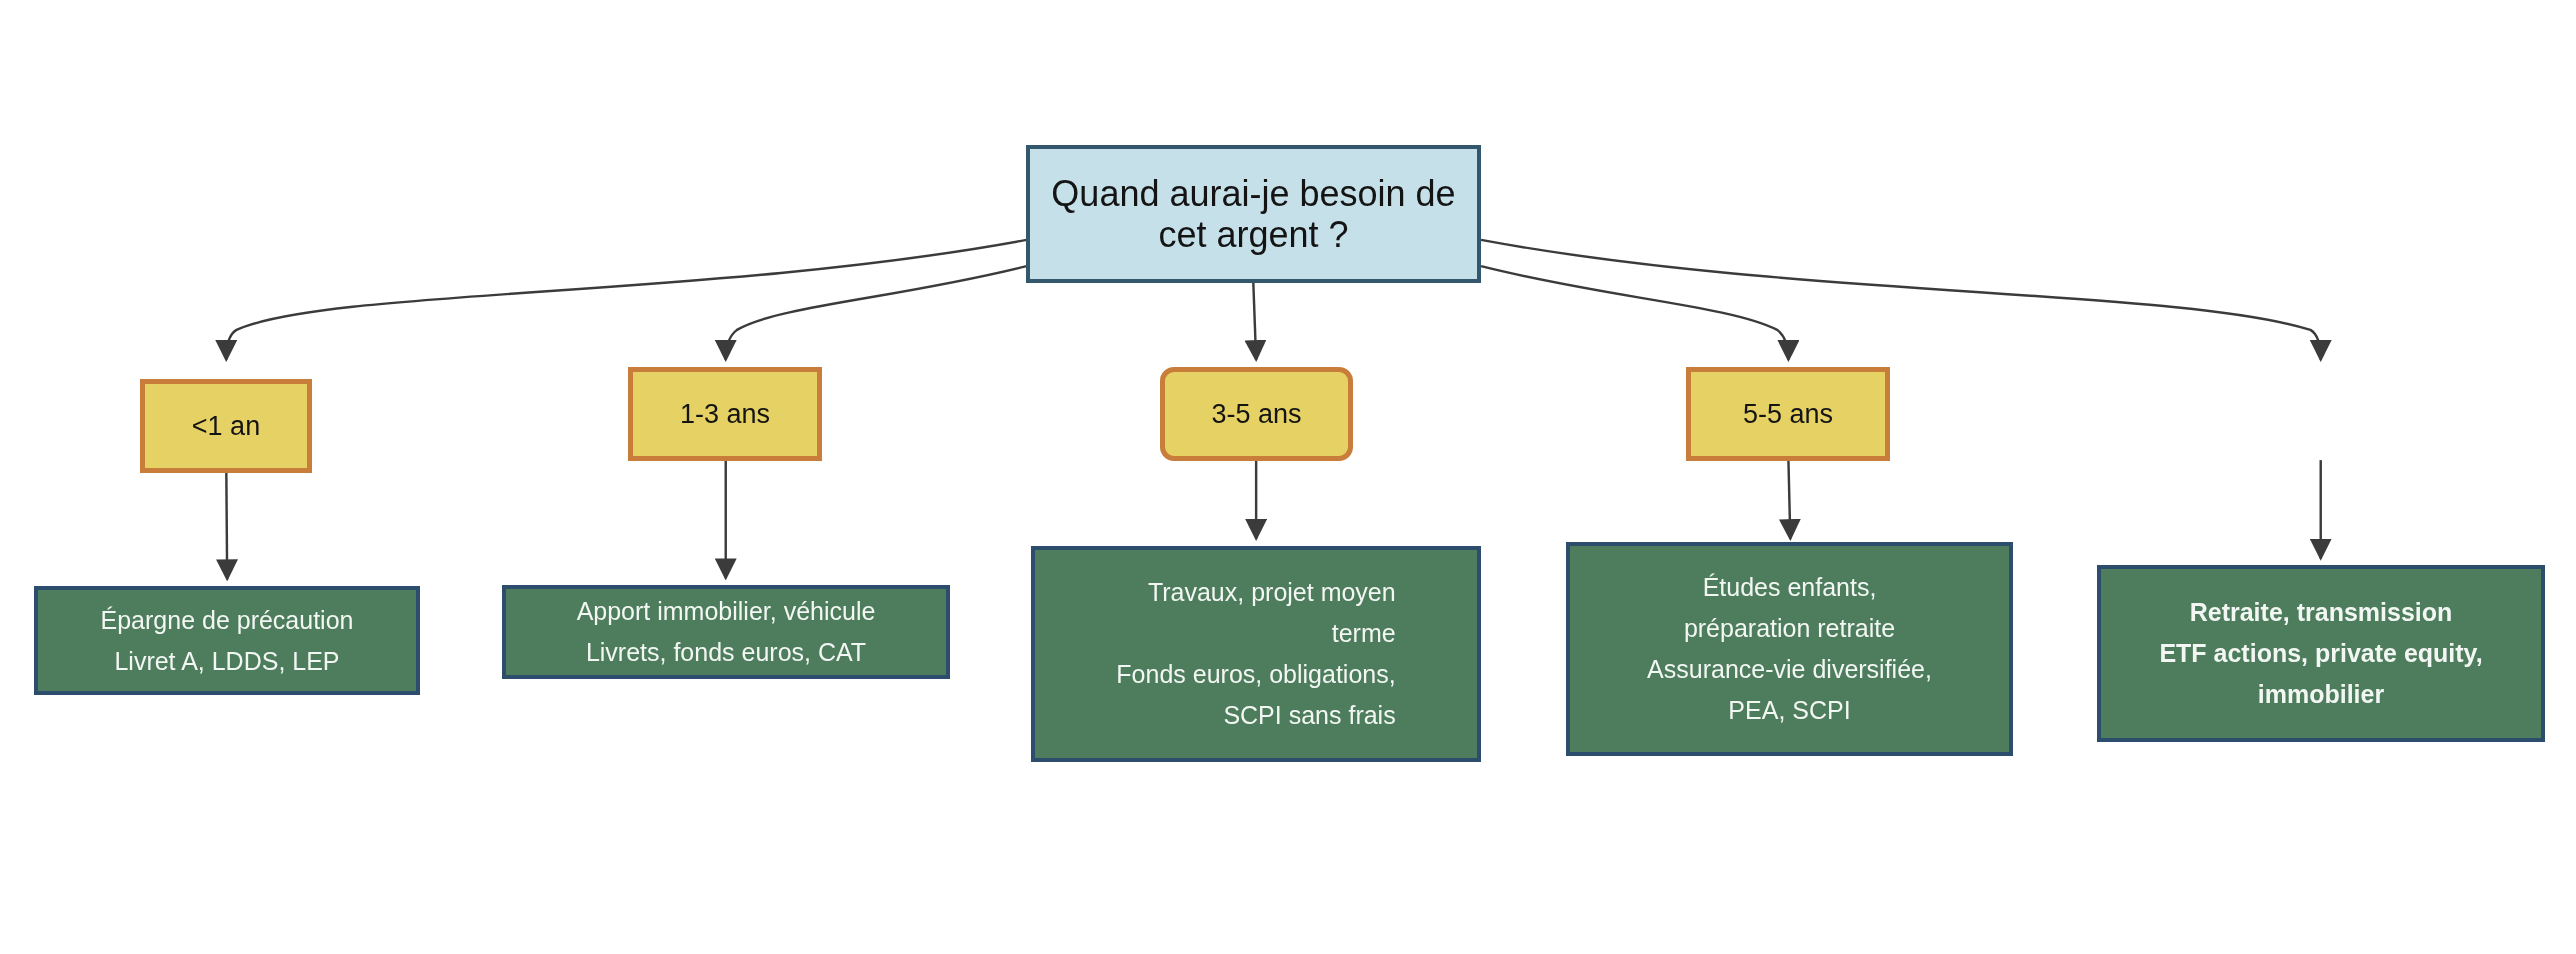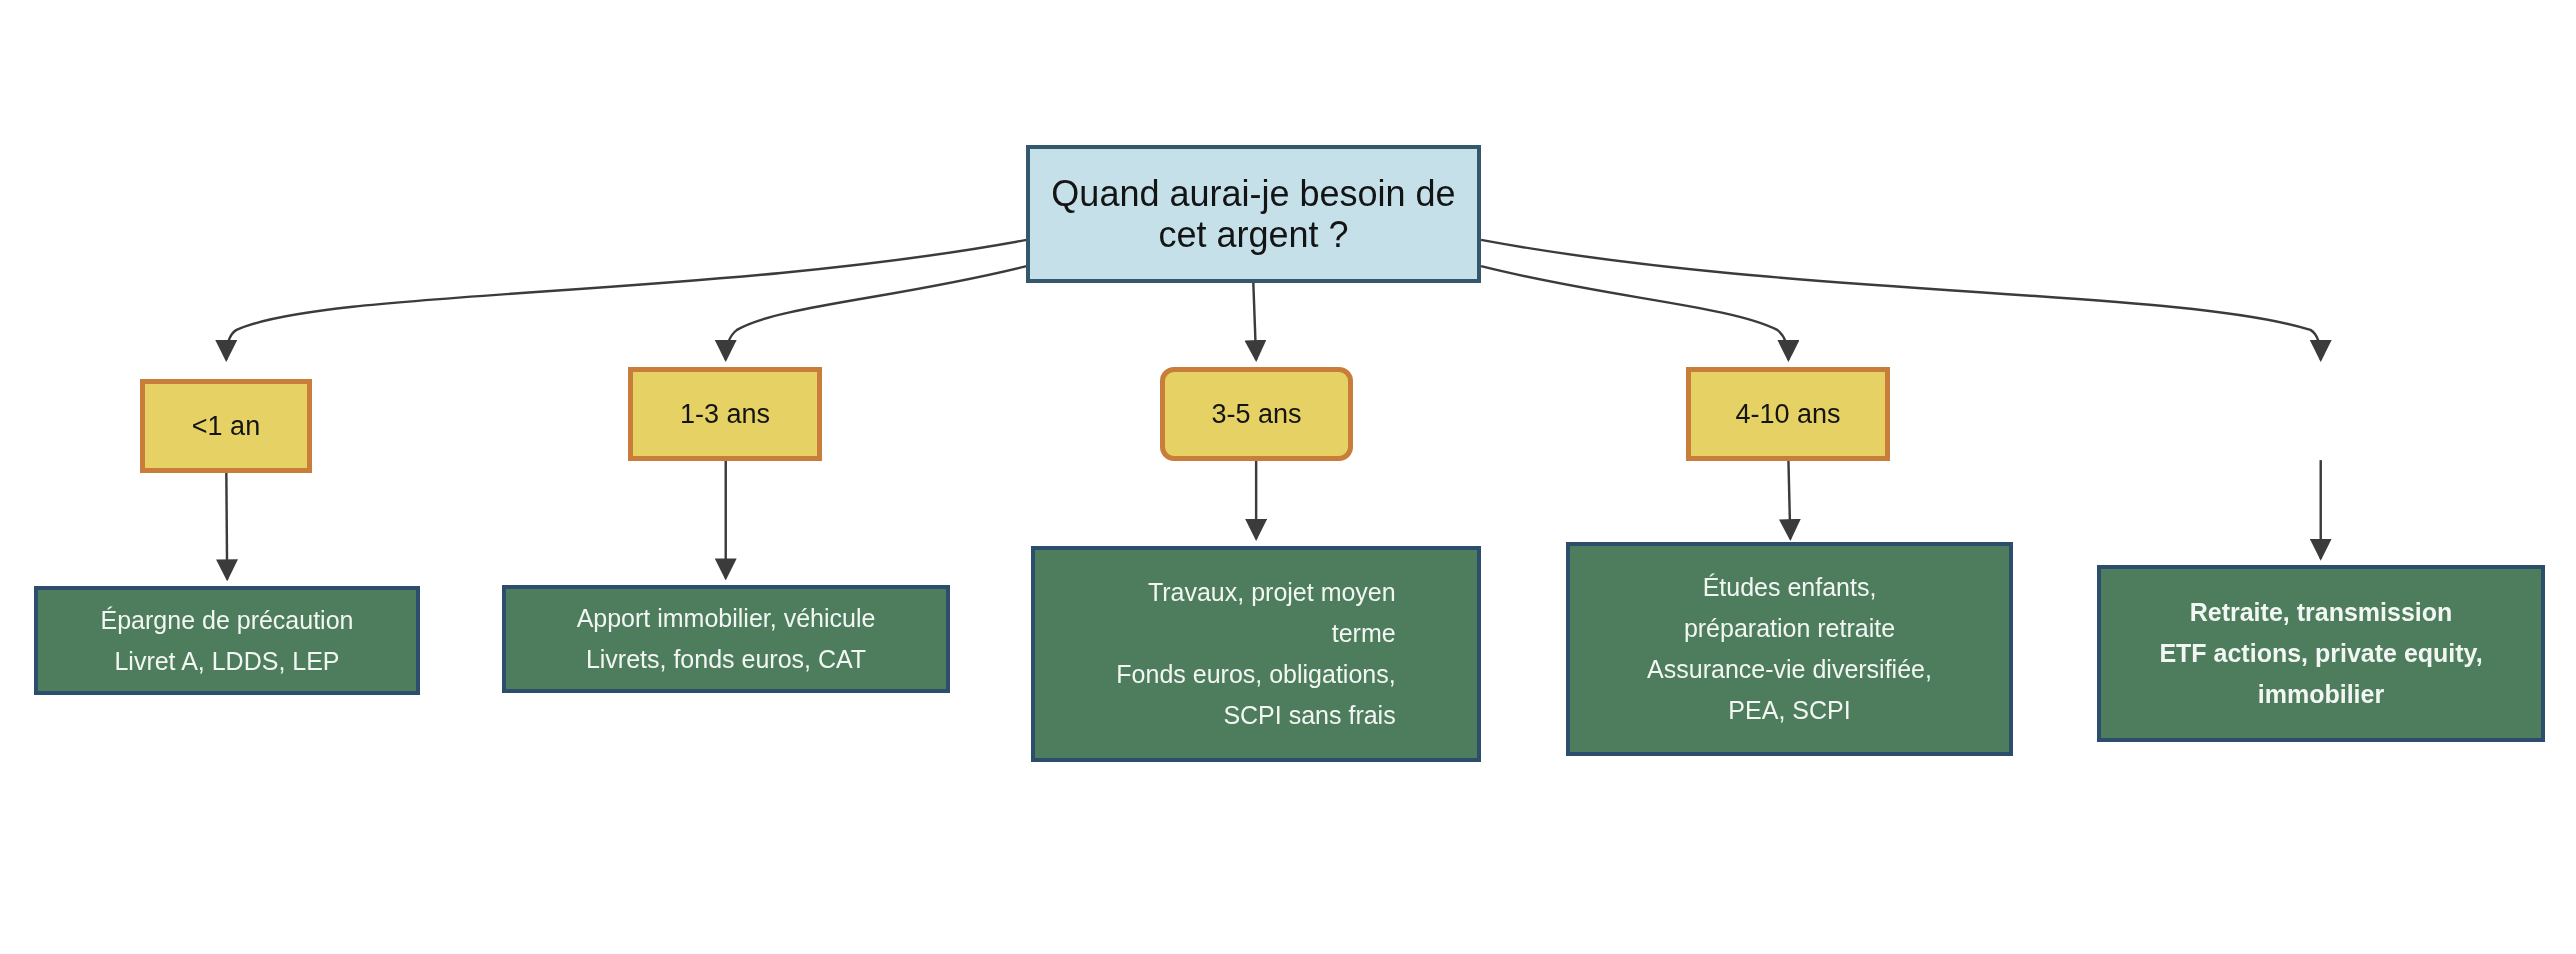--- a/index.html
+++ b/index.html
@@ -70,25 +70,25 @@
     <path class="edge" d="M 1908 491 L 1910 575" marker-end="url(#arrow)"></path>
     <path class="edge" d="M 2476 491 L 2476 596" marker-end="url(#arrow)"></path>
   </svg>
 
   <div class="node node-root" style="left:1026px;top:145px;width:455px;height:138px;">Quand aurai-je besoin de
 cet argent ?</div>
 
   <div class="node node-horizon" style="left:140px;top:367px;width:172px;height:94px;margin-top:12px;">&lt;1 an</div>
   <div class="node node-horizon" style="left:628px;top:367px;width:194px;height:94px;">1-3 ans</div>
   <div class="node node-horizon" style="left:1160px;top:367px;width:193px;height:94px;border-radius:14px;">3-5 ans</div>
-  <div class="node node-horizon" style="left:1686px;top:367px;width:204px;height:94px;">4-10 ans</div>
+  <div class="node node-horizon" style="left:1686px;top:367px;width:204px;height:94px;">5-5 ans</div>
 
   <div class="node node-detail" style="left:34px;top:586px;width:386px;height:109px;">Épargne de précaution
 Livret A, LDDS, LEP</div>
-  <div class="node node-detail" style="left:502px;top:585px;width:448px;height:108px;">Apport immobilier, véhicule
+  <div class="node node-detail" style="left:502px;top:585px;width:448px;height:94px;">Apport immobilier, véhicule
 Livrets, fonds euros, CAT</div>
   <div class="node node-detail" style="left:1031px;top:546px;width:450px;height:216px;text-align:right;">Travaux, projet moyen
 terme
 Fonds euros, obligations,
 SCPI sans frais</div>
   <div class="node node-detail" style="left:1566px;top:542px;width:447px;height:214px;">Études enfants,
 préparation retraite
 Assurance-vie diversifiée,
 PEA, SCPI</div>
   <div class="node node-detail" style="left:2097px;top:565px;width:448px;height:177px;font-weight:bold;">Retraite, transmission

